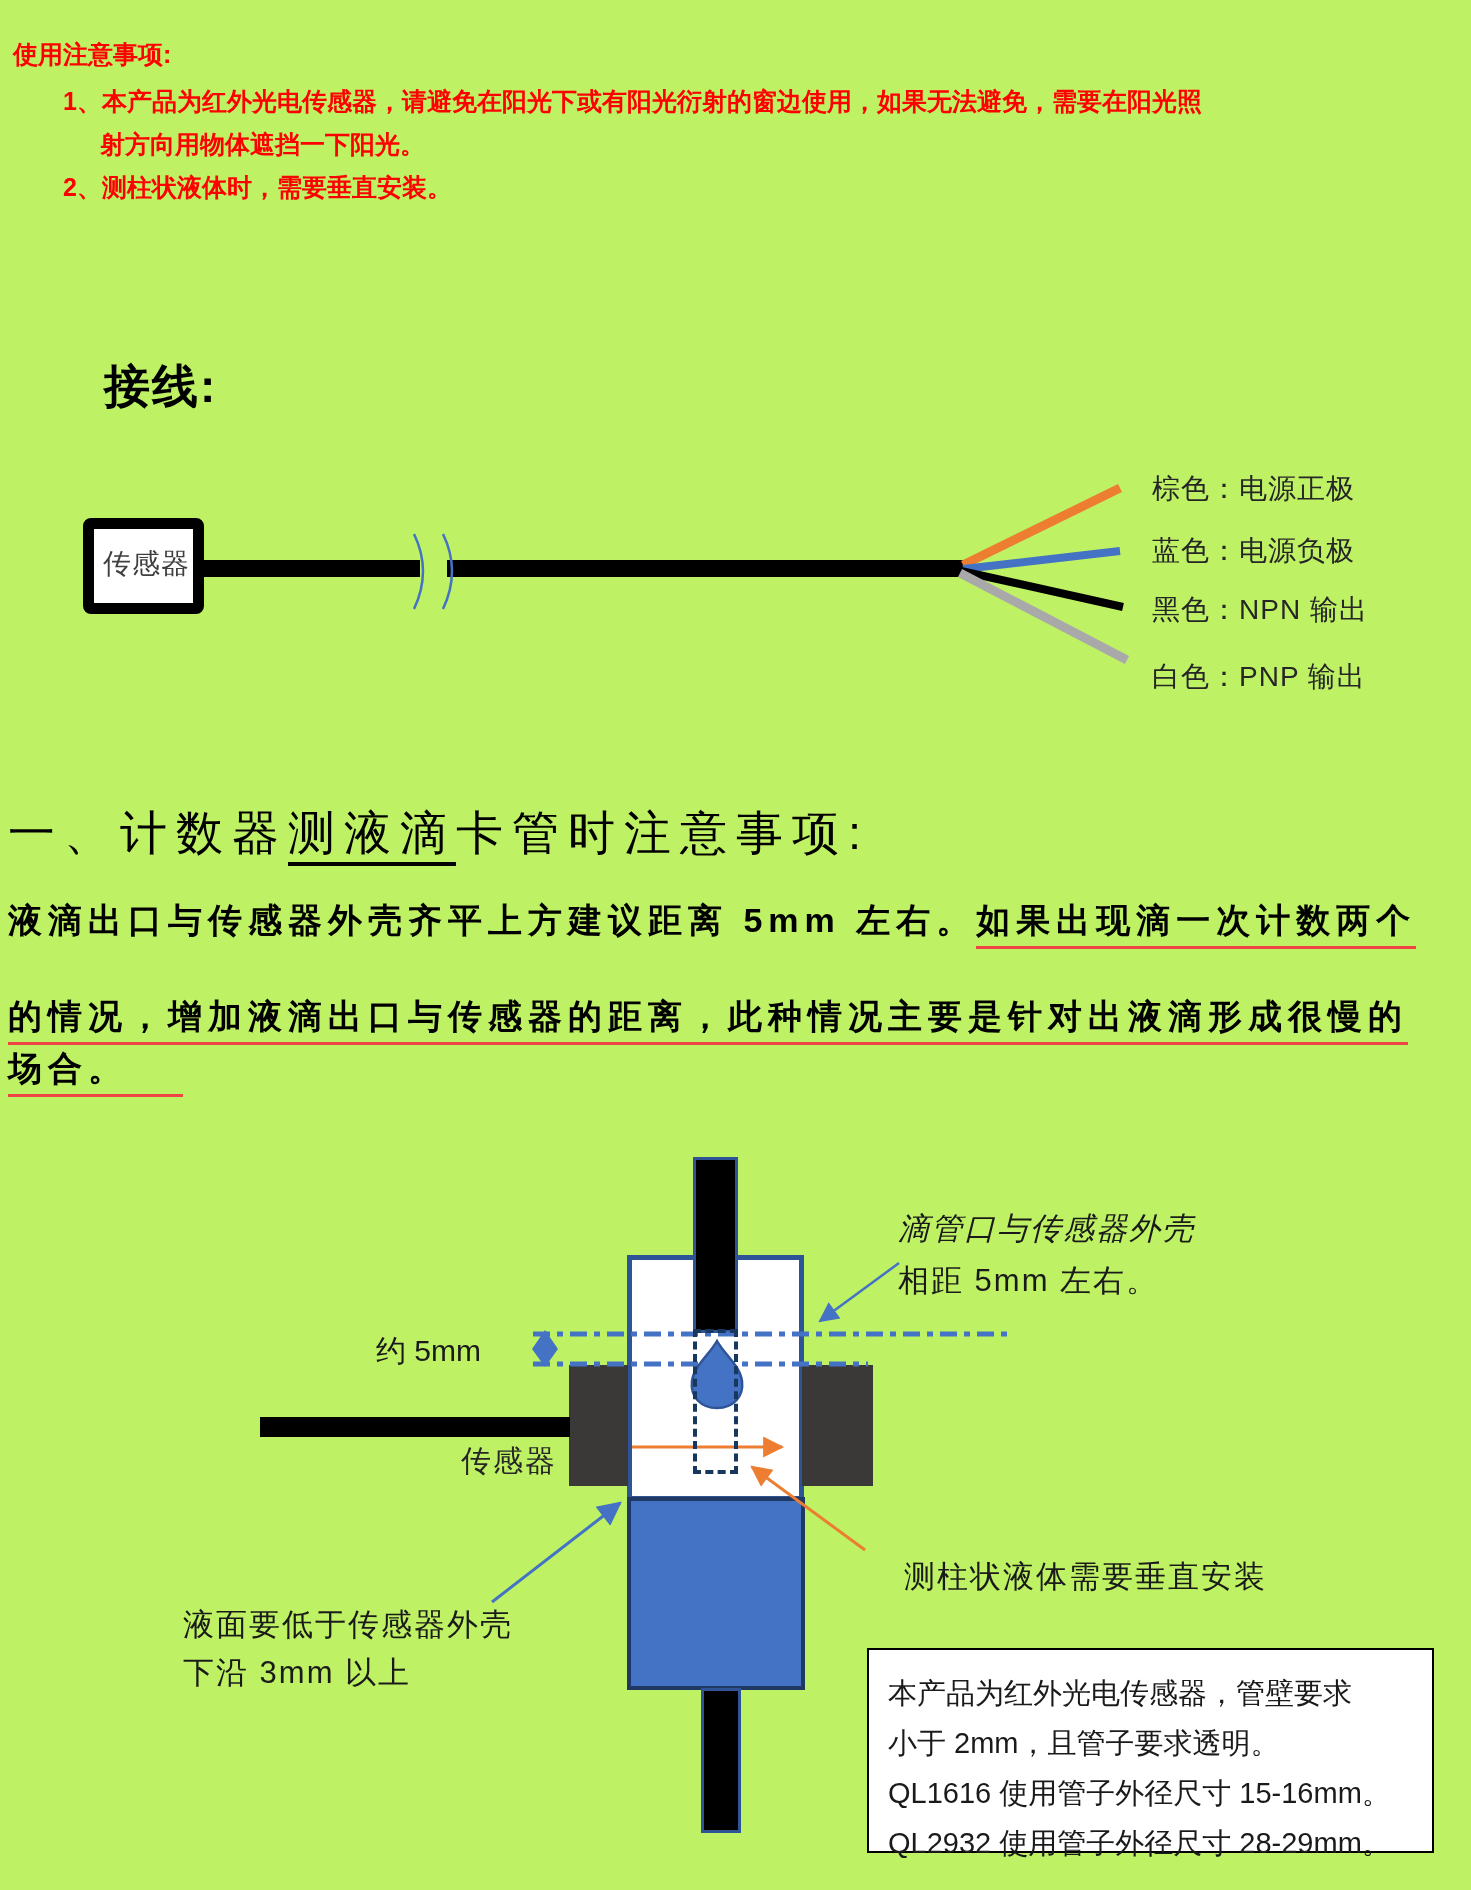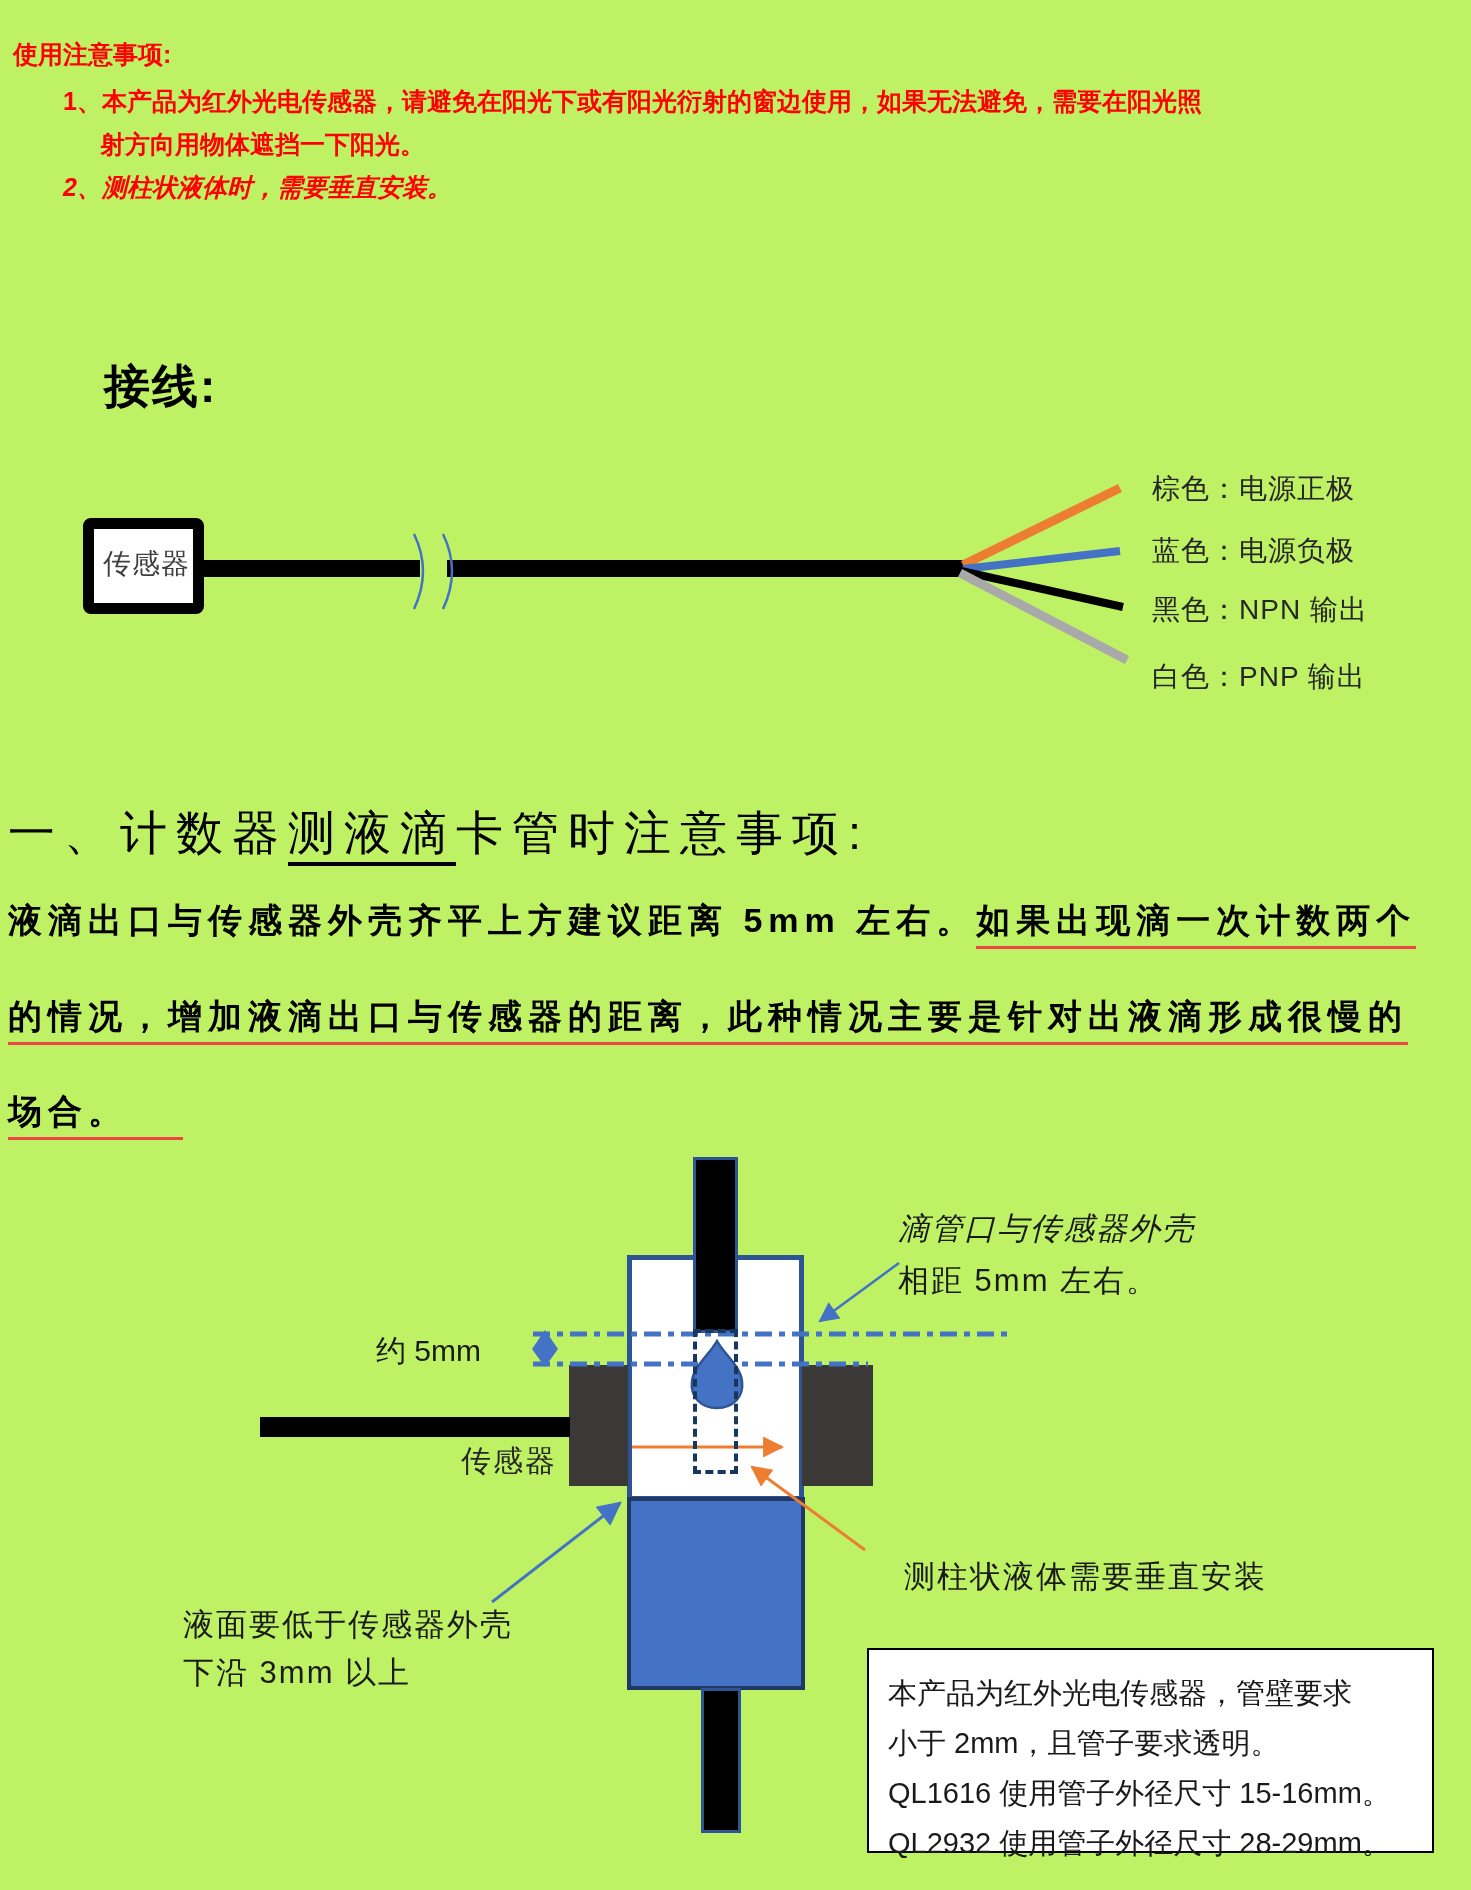--- a/index.html
+++ b/index.html
@@ -5,36 +5,36 @@
   * { box-sizing: border-box; margin: 0; padding: 0; }
   html,body { background:#fff; }
   body { font-family: "Liberation Sans", "DejaVu Sans", sans-serif; }
   .canvas { position:relative; width:1471px; height:1890px; background:#bef264; overflow:hidden; }
   .abs { position:absolute; }
 
   
   .notice-title { left:13px; top:38px; font-size:25px; font-weight:bold; color:#FF0000; }
   .notice-items { left:63px; top:80px; width:1147px; font-size:25px; font-weight:bold; color:#FF0000; line-height:43px; }
   .notice-item { padding-left:37px; text-indent:-37px; }
-  .notice-item + .notice-item { margin-top:0px;font-style:italic; }
+  .notice-item + .notice-item { margin-top:0px; }
 
   
   .wiring-heading { left:104px; top:356px; font-size:46px; font-weight:bold; color:#000; letter-spacing:2px; }
   .sensor-box { left:83px; top:518px; width:121px; height:96px; background:#fff; border:11px solid #000; border-radius:8px; }
   .sensor-box-label { left:103px; top:545px; width:100px; font-size:28px; color:#3f3f3f; letter-spacing:1px; }
   .cable { background:#000; height:17px; top:560px; }
   .cable-seg1 { left:203px; width:217px; }
   .cable-seg2 { left:447px; width:516px; }
   .wire-label { left:1152px; font-size:28px; color:#262626; letter-spacing:1px; white-space:nowrap; }
 
   
   .main-heading { left:8px; top:802px; font-size:47px; color:#000; letter-spacing:9px; white-space:nowrap; }
   .hl-underline { border-bottom:4px solid #000; padding-bottom:3px; }
   .para-line { left:8px; font-size:34px; font-weight:bold; color:#000; letter-spacing:6px; white-space:nowrap; }
-  .p1 { top:898px; } .p2 { top:994px;font-family:Liberation Serif, serif; } .p3 { top:1089px; }
+  .p1 { top:898px; } .p2 { top:994px;font-family:Liberation Serif, serif; } .p3 { top:1046px; }
   .p-underline { border-bottom:3px solid #ef4444; padding-bottom:7px; }
   .pad-end { padding-right:55px; }
 
   
   .housing { left:627px; top:1255px; width:177px; height:246px; background:#fff; border:5px solid #2E5496; }
   .tube-top { left:693px; top:1157px; width:45px; height:176px; background:#000; border:3px solid #2E5496; }
   .gray-block { top:1365px; height:121px; background:#3B3838; }
   .gray-block.left { left:569px; width:59px; }
   .gray-block.right { left:802px; width:71px; }
   .cable2 { left:260px; top:1417px; width:310px; height:20px; background:#000; }

